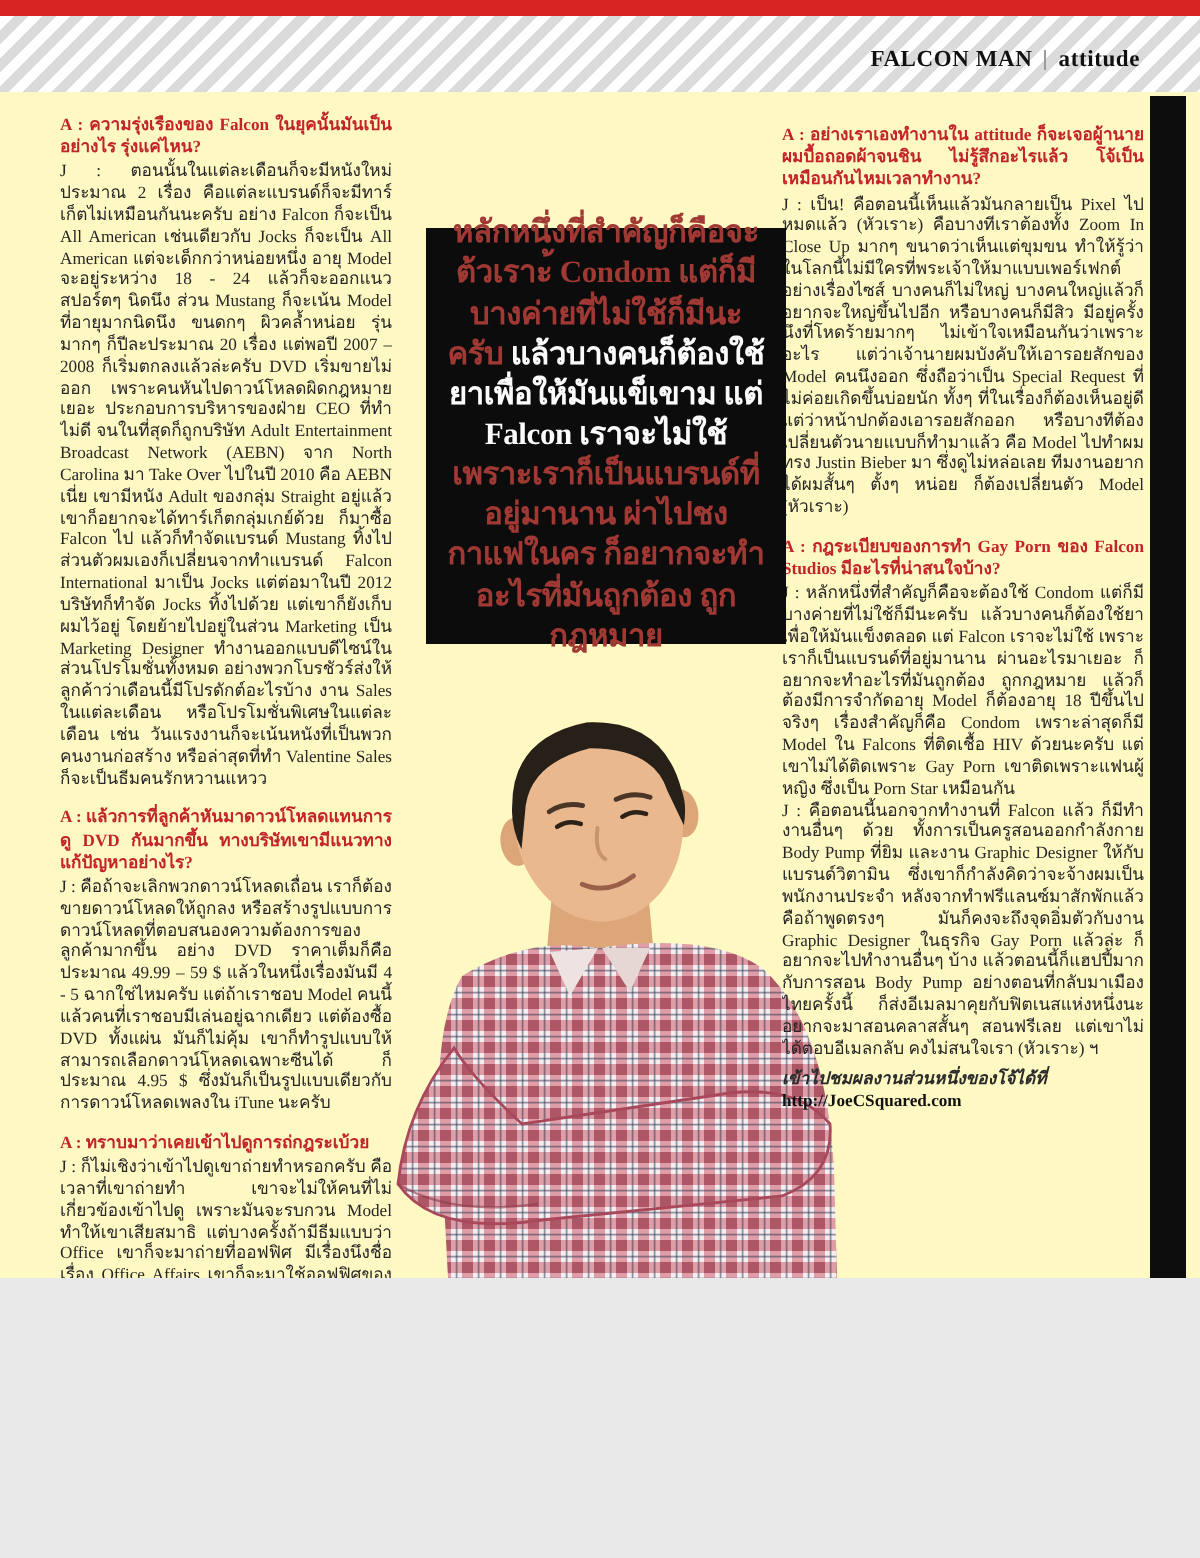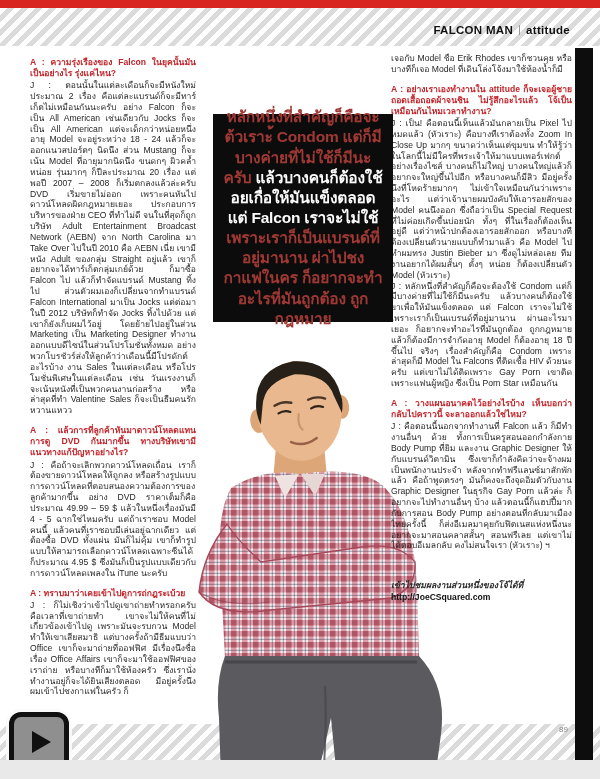--- a/index.html
+++ b/index.html
@@ -1,35 +1,35 @@
 <!DOCTYPE html>
 <html><head>
 <meta charset="utf-8">
 <style>
   html,body{margin:0;padding:0;background:#e9e9e9;}
-  .page{position:relative;width:600px;height:760px;background:#ffffff;overflow:hidden;
-        font-family:Liberation Sans, sans-serif;}
+  .page{position:relative;width:600px;height:639px;background:#fef9c3;overflow:hidden;
+        font-family:Liberation Serif, serif;}
   .top-strip{position:absolute;left:0;top:0;width:600px;height:8px;background:#d9251f;}
   .stripes{background:repeating-linear-gradient(135deg,#ffffff 0 5px,#dbdbdb 5px 10px);}
   .stripes-top{position:absolute;left:0;top:8px;width:600px;height:38px;}
   .stripes-bottom{position:absolute;left:0;top:724px;width:600px;height:55px;}
   .masthead{position:absolute;top:24px;right:30px;display:flex;align-items:center;gap:6px;
             font-weight:bold;font-size:11.5px;color:#111;letter-spacing:.3px;z-index:6;}
   .masthead .divider{width:1px;height:10px;background:#9a9a9a;}
   .black-bar{position:absolute;left:575px;top:48px;width:18px;height:731px;background:#0d0d0d;z-index:7;}
   .page-num{position:absolute;left:559px;top:725px;font-size:8px;color:#858585;z-index:5;}
 
   .col{position:absolute;top:53px;font-size:8.6px;line-height:1.26;color:#262626;
        text-align:justify;overflow:hidden;z-index:3;}
   #col1{left:30px;width:166px;height:662px;}
   #col3{left:391px;width:181px;height:672px;}
   .q{color:#c2242a;font-weight:bold;margin:9px 0 1px 0;line-height:1.3;}
   .q.first{margin-top:4px;}
   .a{margin:0;}
-  .note{margin-top:29px;}
+  .note{margin-top:4px;}
   .note-line{font-style:italic;font-weight:bold;color:#2b2b2b;margin:0;}
   .note-url{font-weight:bold;color:#111;margin:1px 0 0 0;}
 
   .quote{position:absolute;left:213px;top:114px;width:180px;height:208px;background:#0c0c0c;
          display:flex;align-items:center;justify-content:center;text-align:center;
          padding:12px 10px;box-sizing:border-box;z-index:4;}
   .quote-inner{font-weight:bold;font-size:15.5px;line-height:1.3;letter-spacing:-.2px;}
   .qr{color:#a03934;}
   .qw{color:#fbfbfb;}
 
@@ -62,36 +62,35 @@
   <div class="col" id="col1">
     <p class="q first">A : ความรุ่งเรืองของ Falcon ในยุคนั้นมันเป็นอย่างไร รุ่งแค่ไหน?</p>
     <p class="a">J : ตอนนั้นในแต่ละเดือนก็จะมีหนังใหม่ประมาณ 2 เรื่อง คือแต่ละแบรนด์ก็จะมีทาร์เก็ตไม่เหมือนกันนะครับ อย่าง Falcon ก็จะเป็น All American เช่นเดียวกับ Jocks ก็จะเป็น All American แต่จะเด็กกว่าหน่อยหนึ่ง อายุ Model จะอยู่ระหว่าง 18 - 24 แล้วก็จะออกแนวสปอร์ตๆ นิดนึง ส่วน Mustang ก็จะเน้น Model ที่อายุมากนิดนึง ขนดกๆ ผิวคล้ำหน่อย รุ่นมากๆ ก็ปีละประมาณ 20 เรื่อง แต่พอปี 2007 – 2008 ก็เริ่มตกลงแล้วล่ะครับ DVD เริ่มขายไม่ออก เพราะคนหันไปดาวน์โหลดผิดกฎหมายเยอะ ประกอบการบริหารของฝ่าย CEO ที่ทำไม่ดี จนในที่สุดก็ถูกบริษัท Adult Entertainment Broadcast Network (AEBN) จาก North Carolina มา Take Over ไปในปี 2010 คือ AEBN เนี่ย เขามีหนัง Adult ของกลุ่ม Straight อยู่แล้ว เขาก็อยากจะได้ทาร์เก็ตกลุ่มเกย์ด้วย ก็มาซื้อ Falcon ไป แล้วก็ทำจัดแบรนด์ Mustang ทิ้งไป ส่วนตัวผมเองก็เปลี่ยนจากทำแบรนด์ Falcon International มาเป็น Jocks แต่ต่อมาในปี 2012 บริษัทก็ทำจัด Jocks ทิ้งไปด้วย แต่เขาก็ยังเก็บผมไว้อยู่ โดยย้ายไปอยู่ในส่วน Marketing เป็น Marketing Designer ทำงานออกแบบดีไซน์ในส่วนโปรโมชั่นทั้งหมด อย่างพวกโบรชัวร์ส่งให้ลูกค้าว่าเดือนนี้มีโปรดักต์อะไรบ้าง งาน Sales ในแต่ละเดือน หรือโปรโมชั่นพิเศษในแต่ละเดือน เช่น วันแรงงานก็จะเน้นหนังที่เป็นพวกคนงานก่อสร้าง หรือล่าสุดที่ทำ Valentine Sales ก็จะเป็นธีมคนรักหวานแหวว</p>
     <p class="q">A : แล้วการที่ลูกค้าหันมาดาวน์โหลดแทนการดู DVD กันมากขึ้น ทางบริษัทเขามีแนวทางแก้ปัญหาอย่างไร?</p>
     <p class="a">J : คือถ้าจะเลิกพวกดาวน์โหลดเถื่อน เราก็ต้องขายดาวน์โหลดให้ถูกลง หรือสร้างรูปแบบการดาวน์โหลดที่ตอบสนองความต้องการของลูกค้ามากขึ้น อย่าง DVD ราคาเต็มก็คือประมาณ 49.99 – 59 $ แล้วในหนึ่งเรื่องมันมี 4 - 5 ฉากใช่ไหมครับ แต่ถ้าเราชอบ Model คนนี้ แล้วคนที่เราชอบมีเล่นอยู่ฉากเดียว แต่ต้องซื้อ DVD ทั้งแผ่น มันก็ไม่คุ้ม เขาก็ทำรูปแบบให้สามารถเลือกดาวน์โหลดเฉพาะซีนได้ ก็ประมาณ 4.95 $ ซึ่งมันก็เป็นรูปแบบเดียวกับการดาวน์โหลดเพลงใน iTune นะครับ</p>
     <p class="q">A : ทราบมาว่าเคยเข้าไปดูการถ่กฎระเบ้วย</p>
     <p class="a">J : ก็ไม่เชิงว่าเข้าไปดูเขาถ่ายทำหรอกครับ คือเวลาที่เขาถ่ายทำ เขาจะไม่ให้คนที่ไม่เกี่ยวข้องเข้าไปดู เพราะมันจะรบกวน Model ทำให้เขาเสียสมาธิ แต่บางครั้งถ้ามีธีมแบบว่า Office เขาก็จะมาถ่ายที่ออฟฟิศ มีเรื่องนึงชื่อเรื่อง Office Affairs เขาก็จะมาใช้ออฟฟิศของเราถ่าย หรือบางทีก็มาใช้ห้องครัว ซึ่งเรานั่งทำงานอยู่ก็จะได้ยินเสียงตลอด มีอยู่ครั้งนึง ผมเข้าไปชงกาแฟในครัว ก็</p>
   </div>
 
   <div class="col" id="col3">
-    <p class="a">เจอกับ Model ชื่อ Erik Rhodes เขาก็ชวนคุย หรือบางทีก็เจอ Model ที่เดินโล่งโจ้งมาใช้ห้องน้ำก็มี</p>
-    <p class="q">A : อย่างเราเองทำงานใน attitude ก็จะเจอผู้ชายถอดเสื้อถอดผ้าจนชิน ไม่รู้สึกอะไรแล้ว โจ้เป็นเหมือนกันไหมเวลาทำงาน?</p>
+    <p class="q">A : อย่างเราเองทำงานใน attitude ก็จะเจอผู้านายผมบื้อถอดผ้าจนชิน ไม่รู้สึกอะไรแล้ว โจ้เป็นเหมือนกันไหมเวลาทำงาน?</p>
     <p class="a">J : เป็น! คือตอนนี้เห็นแล้วมันกลายเป็น Pixel ไปหมดแล้ว (หัวเราะ) คือบางทีเราต้องทั้ง Zoom In Close Up มากๆ ขนาดว่าเห็นแต่ขุมขน ทำให้รู้ว่าในโลกนี้ไม่มีใครที่พระเจ้าให้มาแบบเพอร์เฟกต์ อย่างเรื่องไซส์ บางคนก็ไม่ใหญ่ บางคนใหญ่แล้วก็อยากจะใหญ่ขึ้นไปอีก หรือบางคนก็มีสิว มีอยู่ครั้งนึงที่โหดร้ายมากๆ ไม่เข้าใจเหมือนกันว่าเพราะอะไร แต่ว่าเจ้านายผมบังคับให้เอารอยสักของ Model คนนึงออก ซึ่งถือว่าเป็น Special Request ที่ไม่ค่อยเกิดขึ้นบ่อยนัก ทั้งๆ ที่ในเรื่องก็ต้องเห็นอยู่ดี แต่ว่าหน้าปกต้องเอารอยสักออก หรือบางทีต้องเปลี่ยนตัวนายแบบก็ทำมาแล้ว คือ Model ไปทำผมทรง Justin Bieber มา ซึ่งดูไม่หล่อเลย ทีมงานอยากได้ผมสั้นๆ ตั้งๆ หน่อย ก็ต้องเปลี่ยนตัว Model (หัวเราะ)</p>
+    <p class="q">A : กฎระเบียบของการทำ Gay Porn ของ Falcon Studios มีอะไรที่น่าสนใจบ้าง?</p>
     <p class="a">J : หลักหนึ่งที่สำคัญก็คือจะต้องใช้ Condom แต่ก็มีบางค่ายที่ไม่ใช้ก็มีนะครับ แล้วบางคนก็ต้องใช้ยาเพื่อให้มันแข็งตลอด แต่ Falcon เราจะไม่ใช้ เพราะเราก็เป็นแบรนด์ที่อยู่มานาน ผ่านอะไรมาเยอะ ก็อยากจะทำอะไรที่มันถูกต้อง ถูกกฎหมาย แล้วก็ต้องมีการจำกัดอายุ Model ก็ต้องอายุ 18 ปีขึ้นไป จริงๆ เรื่องสำคัญก็คือ Condom เพราะล่าสุดก็มี Model ใน Falcons ที่ติดเชื้อ HIV ด้วยนะครับ แต่เขาไม่ได้ติดเพราะ Gay Porn เขาติดเพราะแฟนผู้หญิง ซึ่งเป็น Porn Star เหมือนกัน</p>
-    <p class="q">A : วางแผนอนาคตไว้อย่างไรบ้าง เห็นบอกว่ากลับไปคราวนี้ จะลาออกแล้วใช่ไหม?</p>
     <p class="a">J : คือตอนนี้นอกจากทำงานที่ Falcon แล้ว ก็มีทำงานอื่นๆ ด้วย ทั้งการเป็นครูสอนออกกำลังกาย Body Pump ที่ยิม และงาน Graphic Designer ให้กับแบรนด์วิตามิน ซึ่งเขาก็กำลังคิดว่าจะจ้างผมเป็นพนักงานประจำ หลังจากทำฟรีแลนซ์มาสักพักแล้ว คือถ้าพูดตรงๆ มันก็คงจะถึงจุดอิ่มตัวกับงาน Graphic Designer ในธุรกิจ Gay Porn แล้วล่ะ ก็อยากจะไปทำงานอื่นๆ บ้าง แล้วตอนนี้ก็แฮปปี้มากกับการสอน Body Pump อย่างตอนที่กลับมาเมืองไทยครั้งนี้ ก็ส่งอีเมลมาคุยกับฟิตเนสแห่งหนึ่งนะ อยากจะมาสอนคลาสสั้นๆ สอนฟรีเลย แต่เขาไม่ได้ตอบอีเมลกลับ คงไม่สนใจเรา (หัวเราะ) ฯ</p>
     <div class="note">
       <p class="note-line">เข้าไปชมผลงานส่วนหนึ่งของโจ้ได้ที่</p>
       <p class="note-url">http://JoeCSquared.com</p>
     </div>
   </div>
 
   <div class="quote">
     <div class="quote-inner">
       <span class="qr">หลักหนึ่งที่สำคัญก็คือจะต้วเราะ้ Condom แต่ก็มีบางค่ายที่ไม่ใช้ก็มีนะครับ</span>
-      <span class="qw">แล้วบางคนก็ต้องใช้อยเกื่อให้มันแข็งตลอด แต่ Falcon เราจะไม่ใช้</span>
+      <span class="qw">แล้วบางคนก็ต้องใช้ยาเพื่อให้มันแข็เขาม แต่ Falcon เราจะไม่ใช้</span>
       <span class="qr">เพราะเราก็เป็นแบรนด์ที่อยู่มานาน ผ่าไปชงกาแฟในคร ก็อยากจะทำอะไรที่มันถูกต้อง ถูกกฎหมาย</span>
     </div>
   </div>
 
   <svg class="portrait" viewBox="0 0 300 423" aria-hidden="true">
     <defs>
       <pattern id="plaid" width="11" height="11" patternUnits="userSpaceOnUse">
         <rect width="11" height="11" fill="#f5eef0"></rect>
         <rect width="5.5" height="11" fill="#cc5a6b" opacity="0.55"></rect>
         <rect width="11" height="5.5" fill="#cc5a6b" opacity="0.55"></rect>

